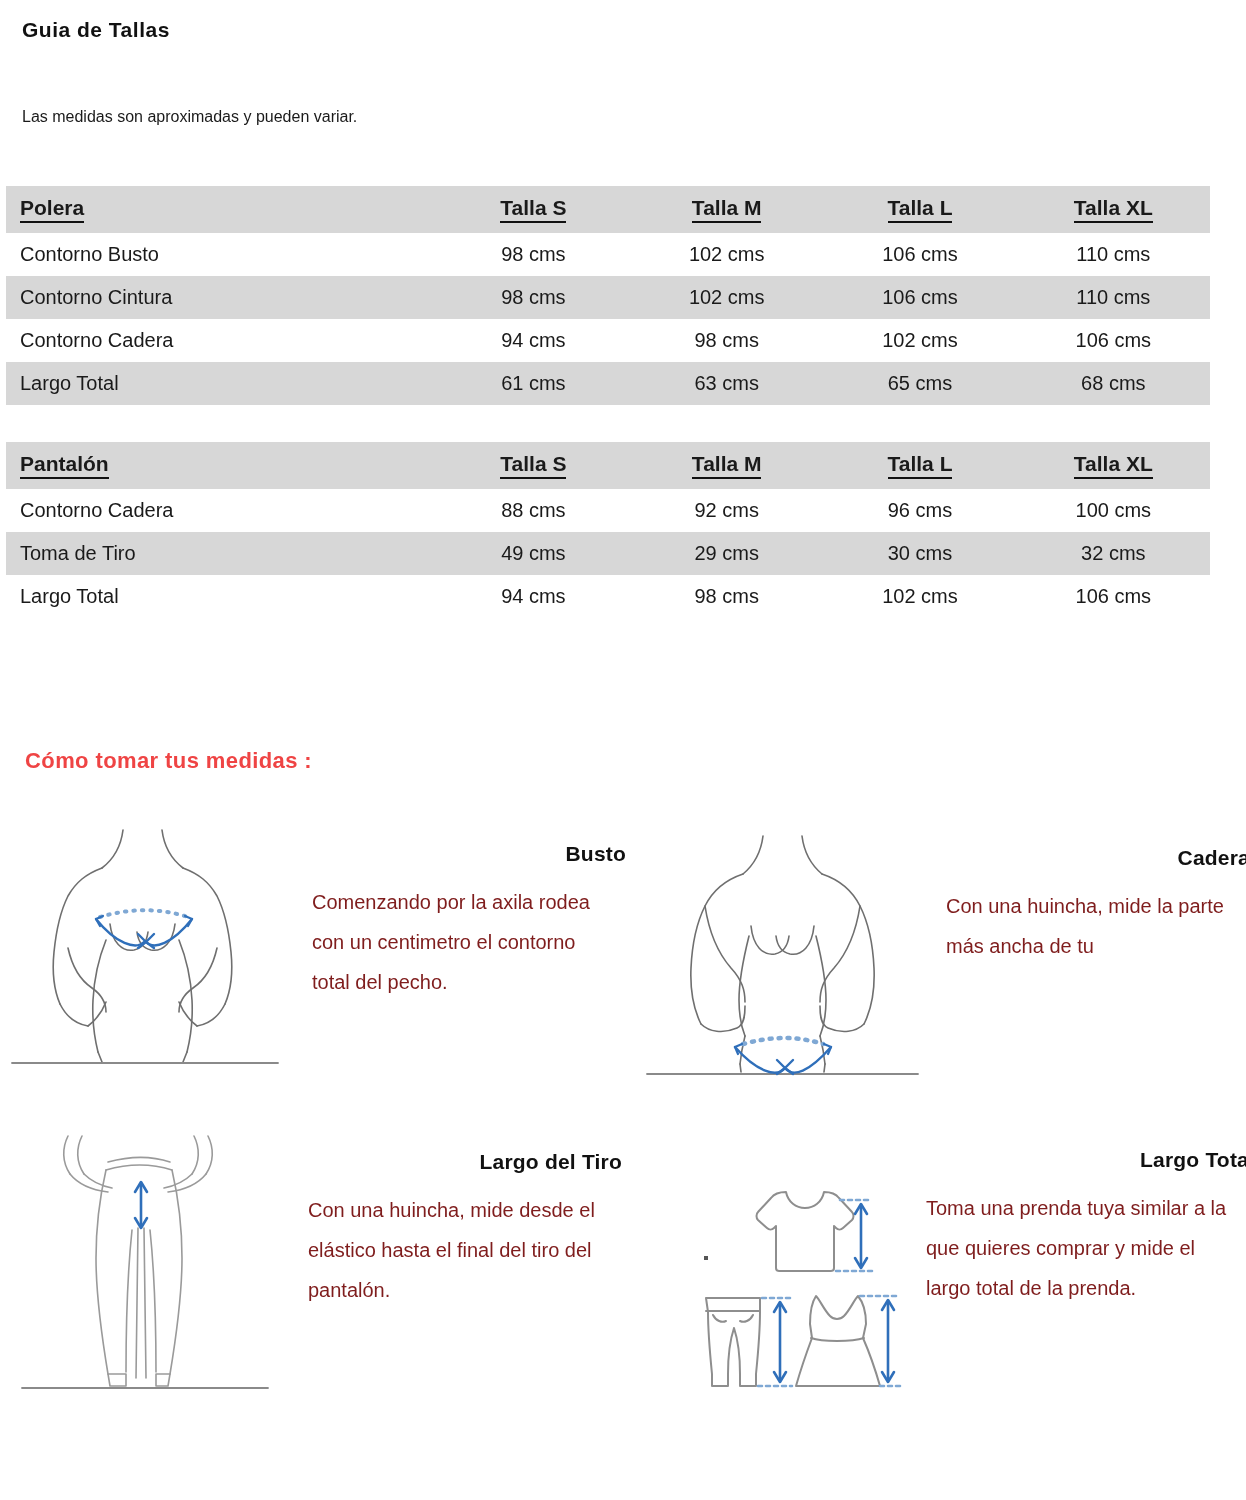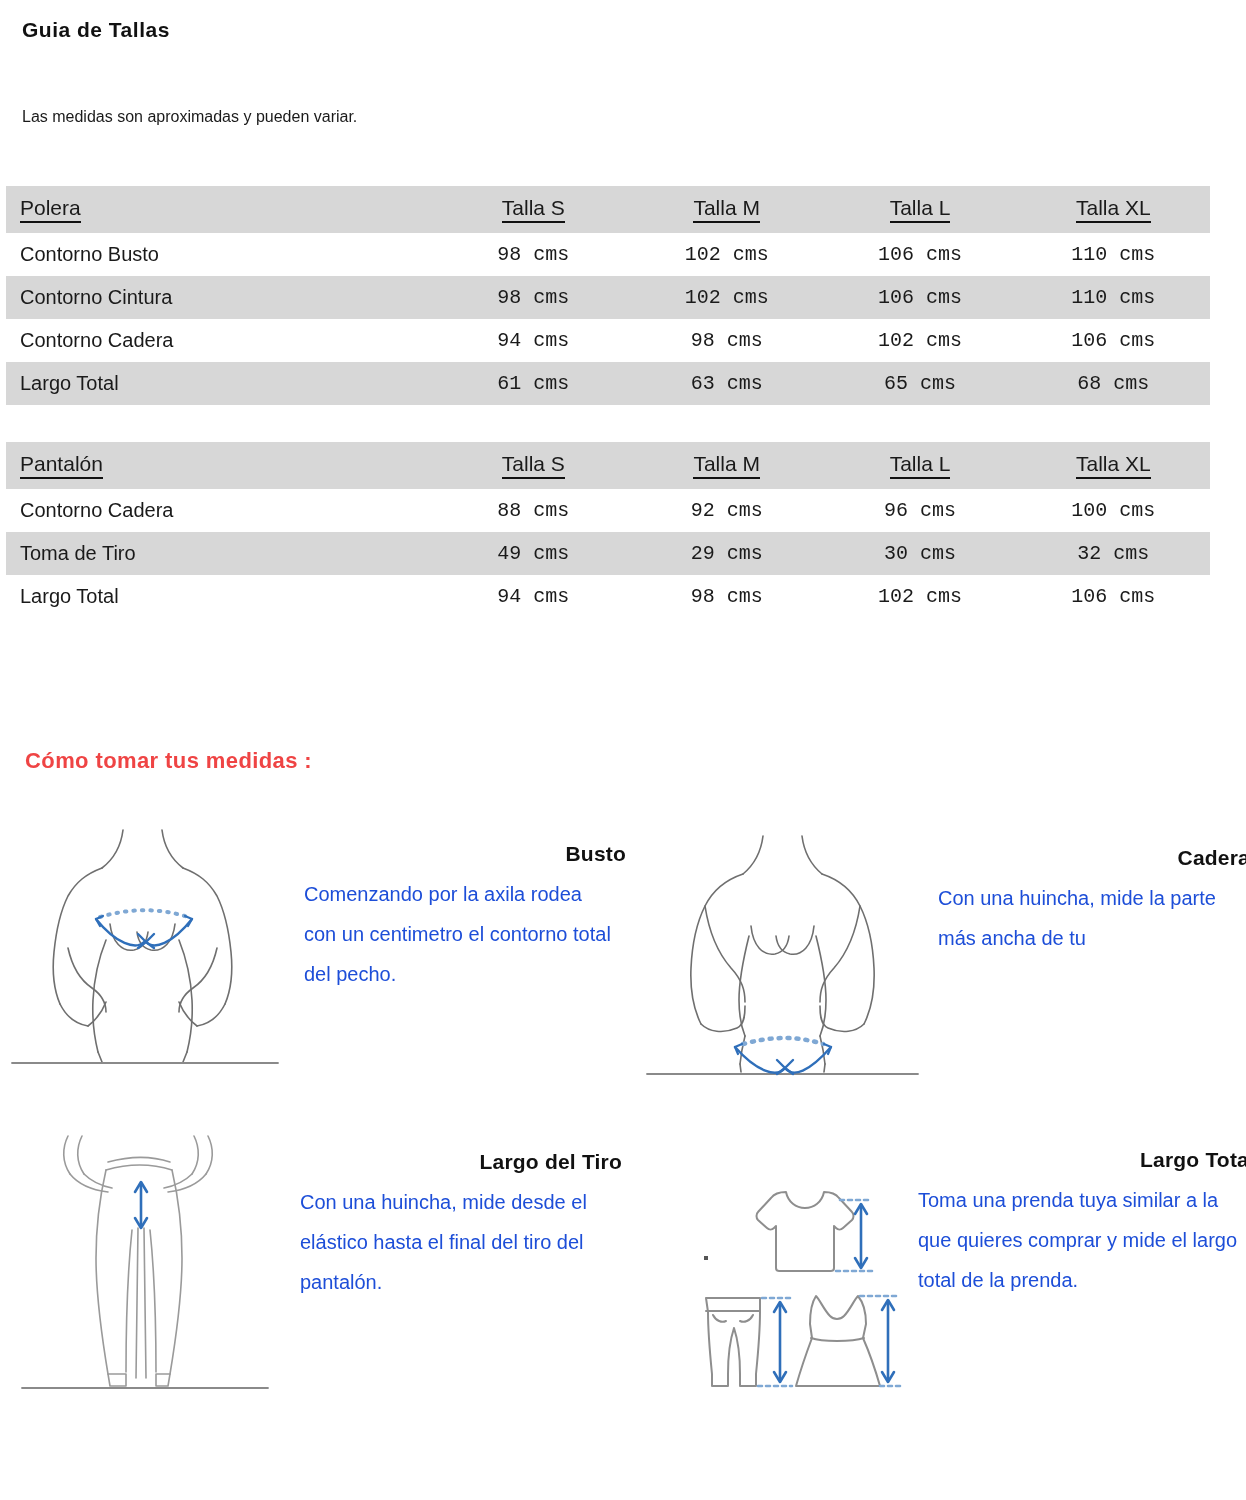--- a/index.html
+++ b/index.html
@@ -63,50 +63,50 @@
     font-weight: normal;
     color: #1a1a1a;
     vertical-align: middle;
   }
   .sizetable thead tr { background: #d7d7d7; }
   .sizetable thead th {
     height: 47px;
   }
   .sizetable th .hd {
     display: inline-block;
-    font-weight: normal;
+    font-weight: bold;
     border-bottom: 2px solid #111;
     padding-bottom: 1px;
     font-size: 21px;
   }
   .sizetable th.lbl { text-align: left; padding-left: 14px; }
   .sizetable th.sz  { text-align: center; }
   .sizetable td.lbl { text-align: left; padding-left: 14px; }
-  .sizetable td.sz  { text-align: center; font-family: Liberation Mono, monospace; }
+  .sizetable td.sz  { text-align: center; }
 
   .sizetable tbody tr.odd  { background: #ffffff; }
   .sizetable tbody tr.even { background: #d7d7d7; }
 
   
   .mblock { position: absolute; }
   .mfig   { position: absolute; }
   .mtext  { position: absolute; }
   .mtext h3 {
     margin: 0 0 6px 0;
     font-size: 21px;
     font-weight: bold;
     color: #111;
     letter-spacing: 0.2px;
     text-align: right;
   }
   .mtext p {
-    margin: 8px;
+    margin: 16px;
     font-size: 20px;
     line-height: 40px;
-    color: #1d4ed8;
+    color: #7f1d1d;
   }
 
   #blk-busto      { left: 0px;   top: 820px; }
   #blk-cadera     { left: 625px; top: 828px; }
   #blk-tiro       { left: 0px;   top: 1118px; }
   #blk-largototal { left: 625px; top: 1130px; }
 
   #fig-busto      { left: 10px;  top: 0px; }
   #txt-busto      { left: 296px; top: 22px; width: 330px; }
   #fig-cadera     { left: 20px;  top: 0px; }

